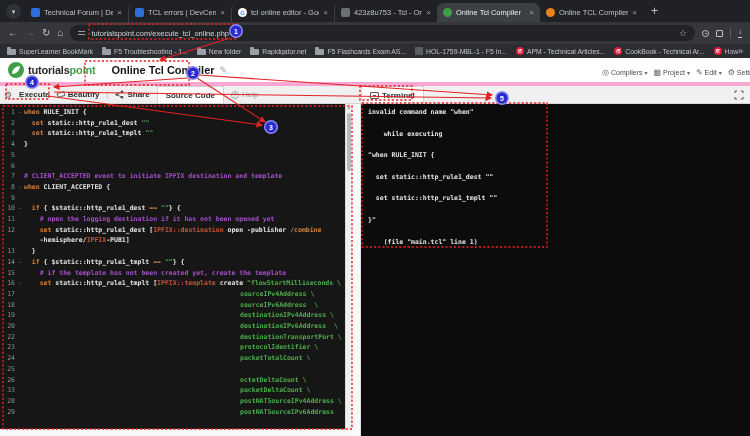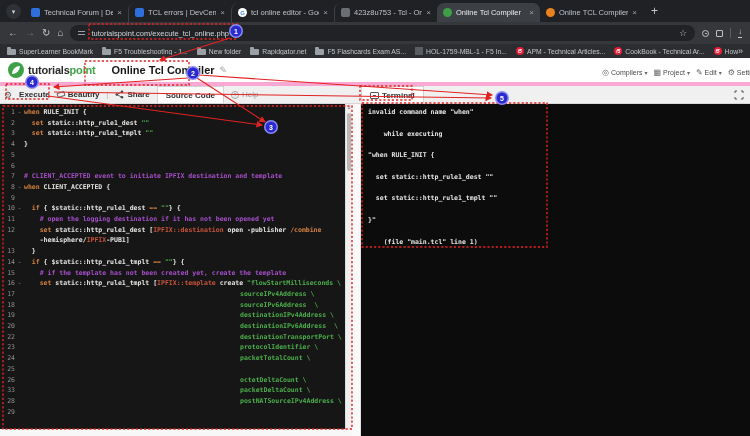--- a/index.html
+++ b/index.html
@@ -290,21 +290,21 @@
             <div class="crow"><span class="ln">18</span><span class="fd"></span><span class="cx deep"><span class="str">sourceIPv6Address  \</span></span></div>
             <div class="crow"><span class="ln">19</span><span class="fd"></span><span class="cx deep"><span class="str">destinationIPv4Address \</span></span></div>
             <div class="crow"><span class="ln">20</span><span class="fd"></span><span class="cx deep"><span class="str">destinationIPv6Address  \</span></span></div>
             <div class="crow"><span class="ln">22</span><span class="fd"></span><span class="cx deep"><span class="str">destinationTransportPort \</span></span></div>
             <div class="crow"><span class="ln">23</span><span class="fd"></span><span class="cx deep"><span class="str">protocolIdentifier \</span></span></div>
             <div class="crow"><span class="ln">24</span><span class="fd"></span><span class="cx deep"><span class="str">packetTotalCount \</span></span></div>
             <div class="crow"><span class="ln">25</span><span class="fd"></span></div>
             <div class="crow"><span class="ln">26</span><span class="fd"></span><span class="cx deep"><span class="str">octetDeltaCount \</span></span></div>
             <div class="crow"><span class="ln">33</span><span class="fd"></span><span class="cx deep"><span class="str">packetDeltaCount \</span></span></div>
             <div class="crow"><span class="ln">28</span><span class="fd"></span><span class="cx deep"><span class="str">postNATSourceIPv4Address \</span></span></div>
-            <div class="crow"><span class="ln">29</span><span class="fd"></span></div>
+            <div class="crow"><span class="ln">29</span><span class="fd"></span><span class="cx deep"><span class="str">postNATSourceIPv6Address</span></span></div>
           </div>
         <div class="sbar">
           <div class="up">▲</div>
           <div class="thumb"></div>
         </div>
         <div class="ebottom"></div>
       </div>
       <div class="divider"></div>
       <div class="terminalpane">
         <div id="termLines">

